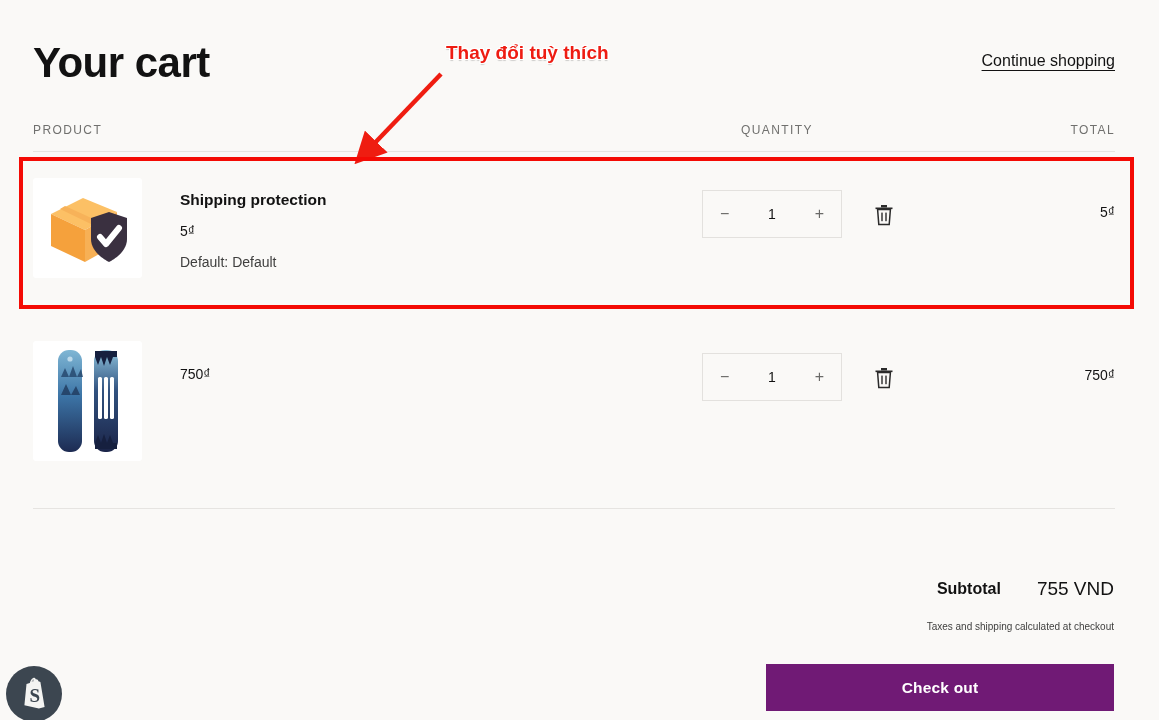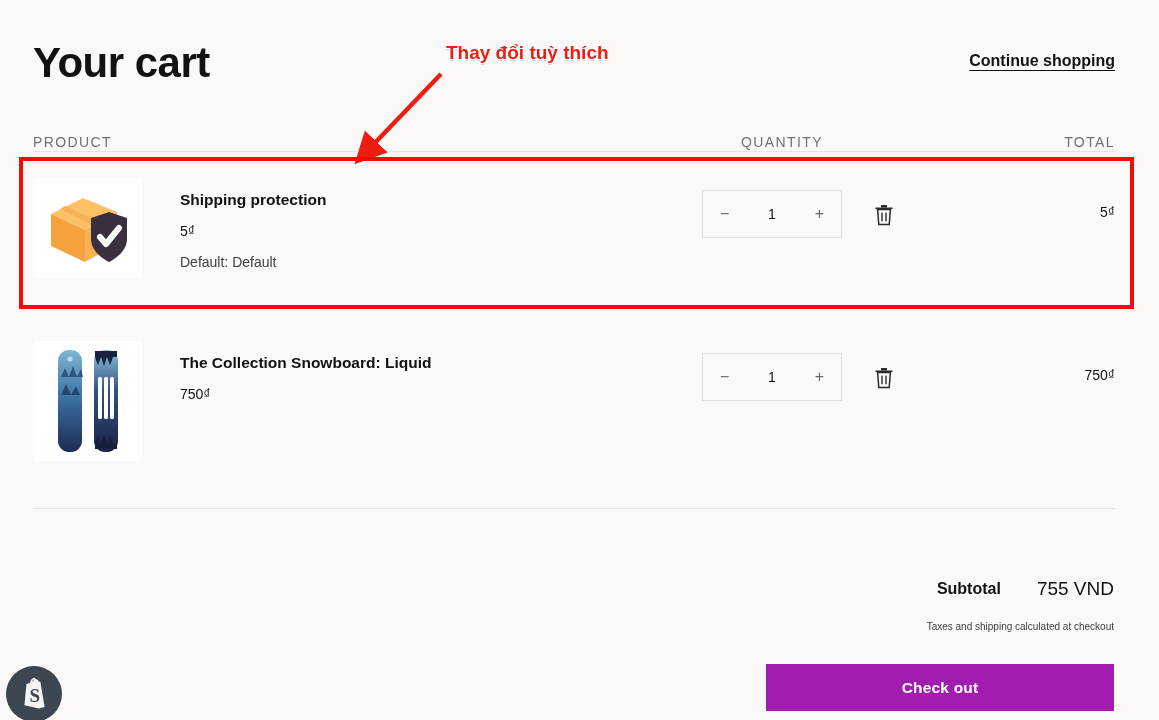--- a/index.html
+++ b/index.html
@@ -38,36 +38,35 @@
   }
   .continue-shopping {
     position: absolute;
     right: 0;
     top: 14px;
     font-size: 16px;
     color: #121212;
     text-decoration: underline;
     text-underline-offset: 4px;
     cursor: pointer;
-    font-weight: bold;
   }
 
   
   .col-headers {
     position: absolute;
     left: 33px;
     top: 118px;
     width: 1082px;
     height: 34px;
     border-bottom: 1px solid #e6e4e1;
   }
   .col-label {
     position: absolute;
-    top: 16px;
-    font-size: 14px;
+    top: 5px;
+    font-size: 12px;
     letter-spacing: 1.4px;
     color: #70706e;
     text-transform: uppercase;
   }
   .col-product  { left: 0; }
   .col-quantity { left: 708px; }
   .col-total    { right: 0; }
 
   
   .cart-row {
@@ -207,21 +206,21 @@
     font-size: 10px;
     color: #3f3f3e;
   }
 
   .checkout-btn {
     position: absolute;
     left: 766px;
     top: 664px;
     width: 348px;
     height: 47px;
-    background: #a21caf;
+    background: #701a75;
     color: #ffffff;
     border: none;
     font-size: 15.5px;
     font-weight: bold;
     font-family: "Liberation Sans", sans-serif;
     cursor: pointer;
     letter-spacing: 0.2px;
   }
 
   
@@ -346,21 +345,20 @@
         <g fill="#ffffff">
           <rect x="50" y="30" width="4" height="42" rx="1.6"></rect>
           <rect x="56" y="30" width="4" height="42" rx="1.6"></rect>
           <rect x="62" y="30" width="4" height="42" rx="1.6"></rect>
         </g>
         <path d="M47,10 l3,8 l3,-8 l3,9 l3,-9 l3,8 l3,-8 l4,0 l0,-6 l-22,0 z" fill="#16203f"></path>
         <path d="M47,96 l3,-8 l3,8 l3,-9 l3,9 l3,-8 l3,8 l4,0 l0,6 l-22,0 z" fill="#16203f"></path>
       </svg>
     </div>
     <div class="details">
-      <div class="prod-title">The Collection Snowboard: Liquid</div>
       <div class="prod-price">750₫</div>
     </div>
     <div class="qty-wrap">
       <div class="qty-box">
         <button class="qty-btn">−</button>
         <span class="qty-value">1</span>
         <button class="qty-btn">+</button>
       </div>
       <button class="trash-btn">
         <svg width="20" height="22" viewBox="0 0 20 22">

